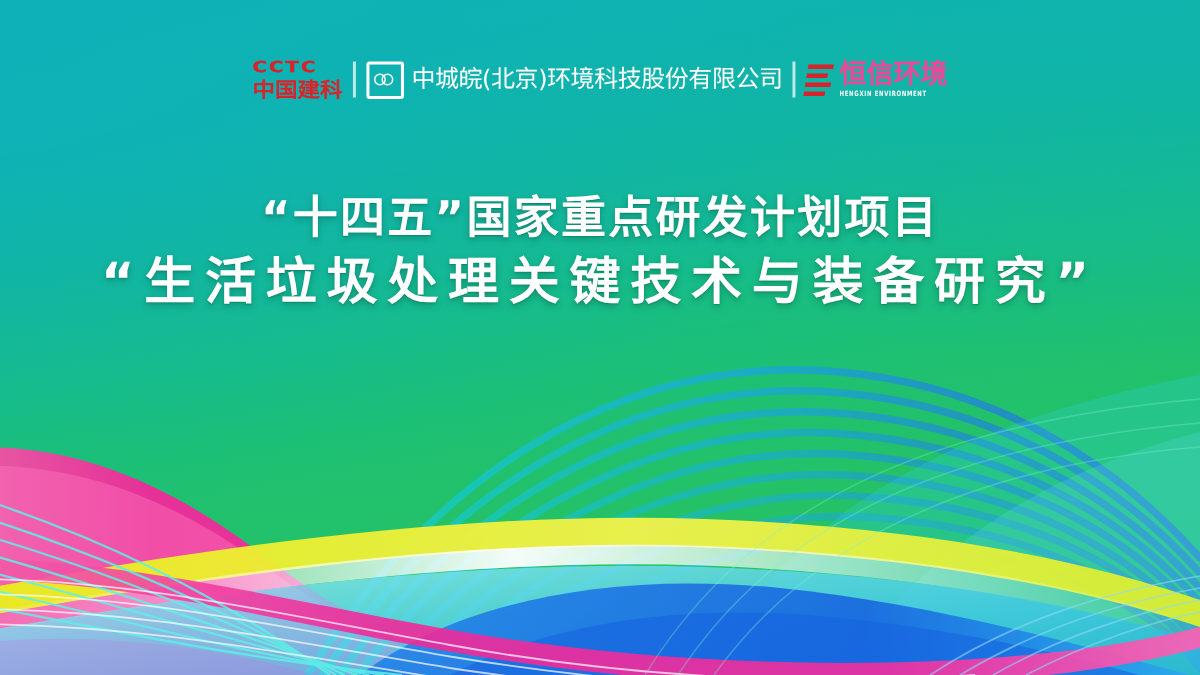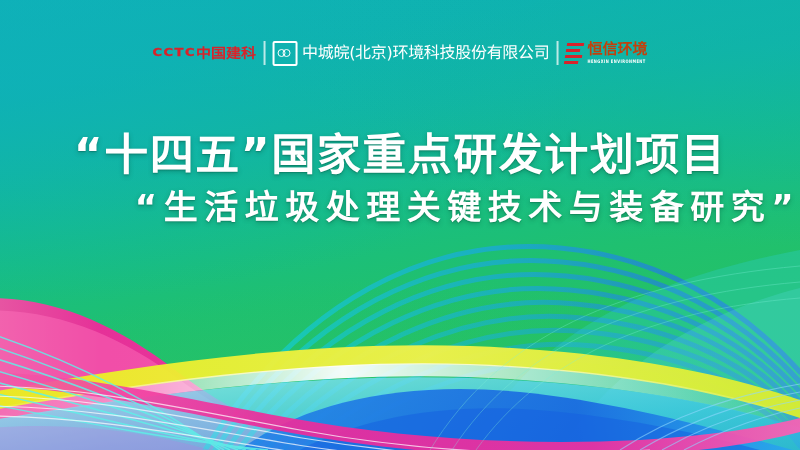--- a/index.html
+++ b/index.html
@@ -74,21 +74,21 @@
     width: 2px;
     height: 24px;
     background: rgba(255,255,255,.72);
     margin: 0 7px;
     flex: none;
   }
 
   
   .cctc {
     display: flex;
-    flex-direction: row;
+    flex-direction: column;
     justify-content: center;
     line-height: 1;
   }
   .cctc-top {
     font-family: "DejaVu Sans", "Liberation Sans", sans-serif;
     font-size: 13px;
     font-weight: 700;
     letter-spacing: 1.5px;
     color: #d8232a;
     -webkit-text-stroke: 0.4px #d8232a;
@@ -154,23 +154,23 @@
   .hx-icon i:nth-child(1) { width: 100%; }
   .hx-icon i:nth-child(2) { width: 80%; }
   .hx-icon i:nth-child(3) { width: 100%; }
   .hx-icon i:nth-child(4) { width: 80%; }
   .hx-text {
     display: flex;
     flex-direction: column;
     line-height: 1;
   }
   .hx-cn {
-    font-size: 15px;
-    font-weight: 700;
-    color: #c2410c;
+    font-size: 18px;
+    font-weight: 700;
+    color: #ec4899;
     letter-spacing: 0px;
   }
   .hx-en {
     font-size: 3.6px;
     font-weight: 700;
     color: #ffffff;
     letter-spacing: .45px;
     margin-top: 2.5px;
     transform: scaleY(1.35);
     transform-origin: left top;
@@ -184,22 +184,22 @@
     top: 126px;
     text-align: center;
   }
   .title-line {
     color: #ffffff;
     font-weight: 700;
     line-height: 1.34;
     text-shadow: 0 2px 5px rgba(0,60,40,.30), 0 1px 1px rgba(0,50,35,.25);
     white-space: nowrap;
   }
-  .tl-1 { font-size: 44px; letter-spacing: 1.5px; }
-  .tl-2 { font-size: 34px; letter-spacing: 6.5px; text-align: right; }
+  .tl-1 { font-size: 30px; letter-spacing: 1.5px; }
+  .tl-2 { font-size: 34px; letter-spacing: 6.5px; }
   .tl-3 { font-size: 34px; letter-spacing: 2.5px; }
 </style>
 </head>
 <body>
 
 <div id="stage">
 
   <div class="bg-base"></div>
   <div class="bg-tint-left"></div>
   <div class="bg-tint-right"></div>

